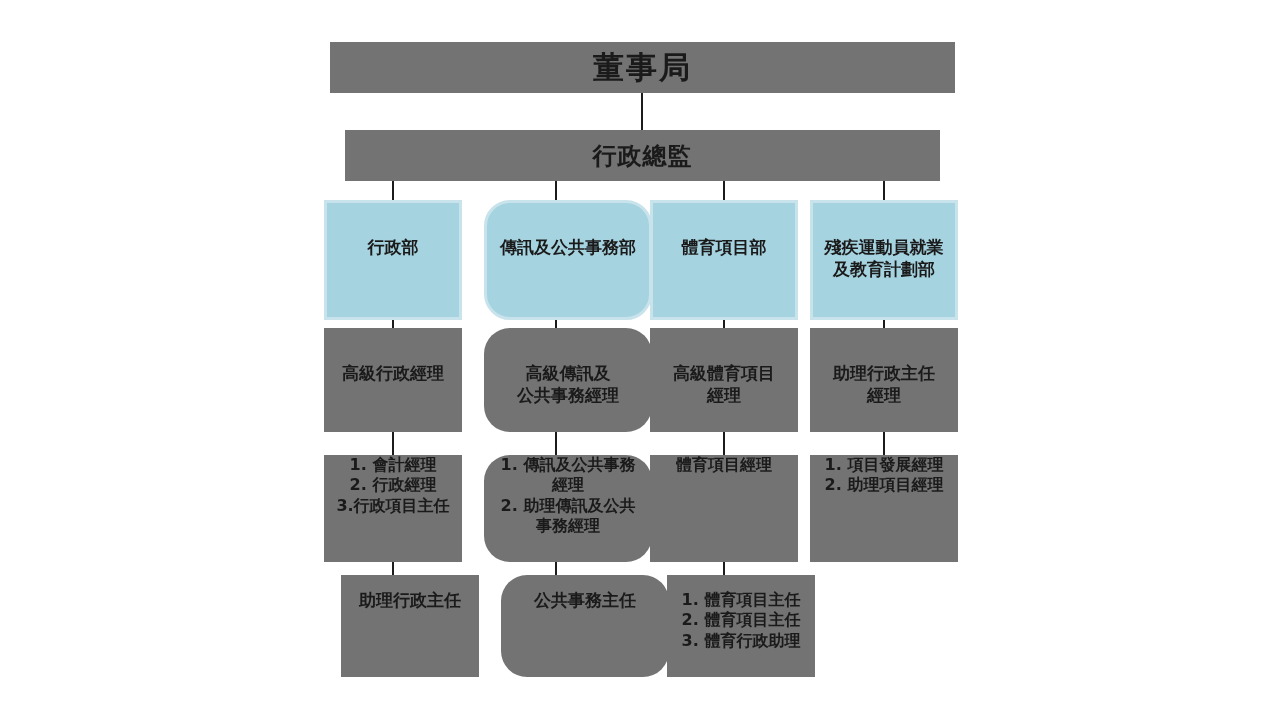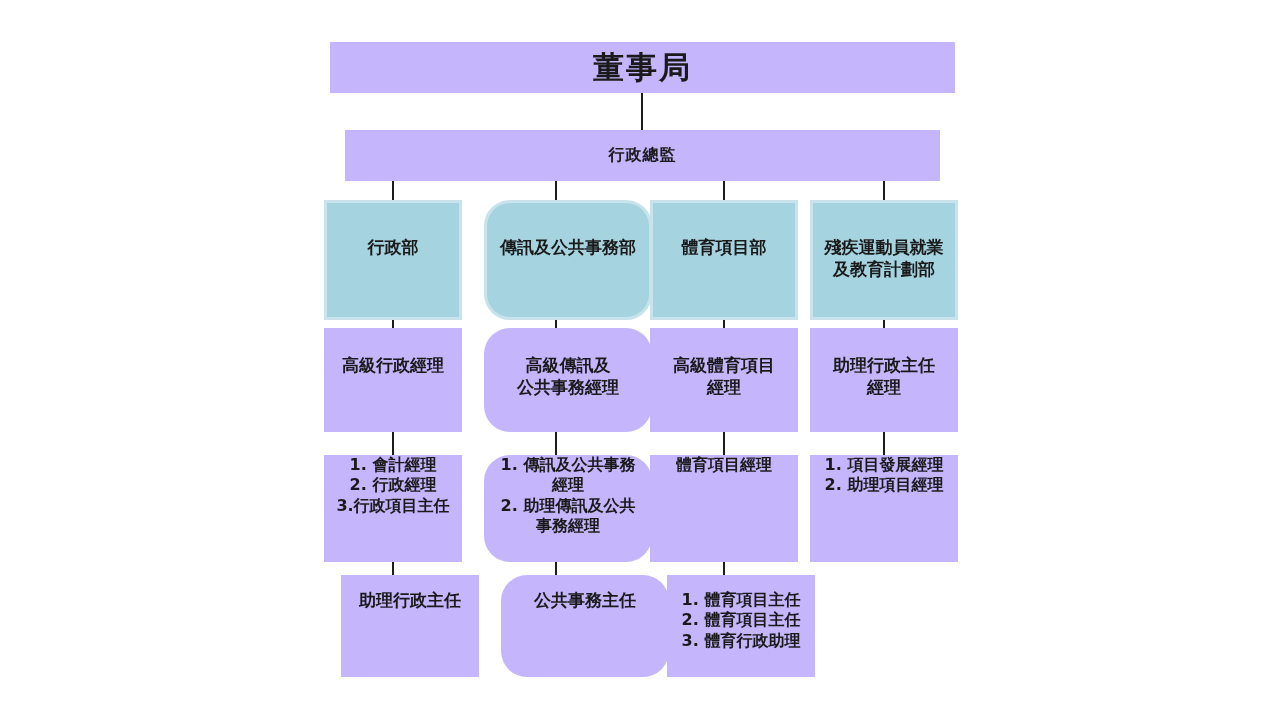--- a/index.html
+++ b/index.html
@@ -16,47 +16,47 @@
     overflow: hidden;
     color: #1a1a1a;
   }
   .box {
     position: absolute;
     box-sizing: border-box;
     text-align: center;
     font-weight: 700;
     color: #1a1a1a;
   }
-  .gray { background: #c4b5fd; text-align: center; }
+  .gray { background: #737373; text-align: center; }
   .blue {
     background: #a6d3e0;
     border: 3px solid #c8e3eb;
   }
   .board {
     left: 330px; top: 42px; width: 625px; height: 51px;
     display: flex; align-items: center; justify-content: center;
     font-size: 31px;
     letter-spacing: 2px;
   }
   .ceo {
     left: 345px; top: 130px; width: 595px; height: 51px;
     display: flex; align-items: center; justify-content: center;
-    font-size: 16px;
+    font-size: 24px;
     letter-spacing: 1px;
   }
   .dept {
     top: 200px; height: 120px;
     padding-top: 13px;
     font-size: 17px;
     line-height: 1.25;
     white-space: pre-line;
   }
   .lvl3 {
     top: 328px; height: 104px;
-    padding-top: 6px;
+    padding-top: 14px;
     font-size: 17px;
     line-height: 1.25;
     white-space: pre-line;
   }
   .lvl4 {
     top: 455px; height: 107px;
     font-size: 16px;
     line-height: 1.28;
   }
   .lvl5 {

